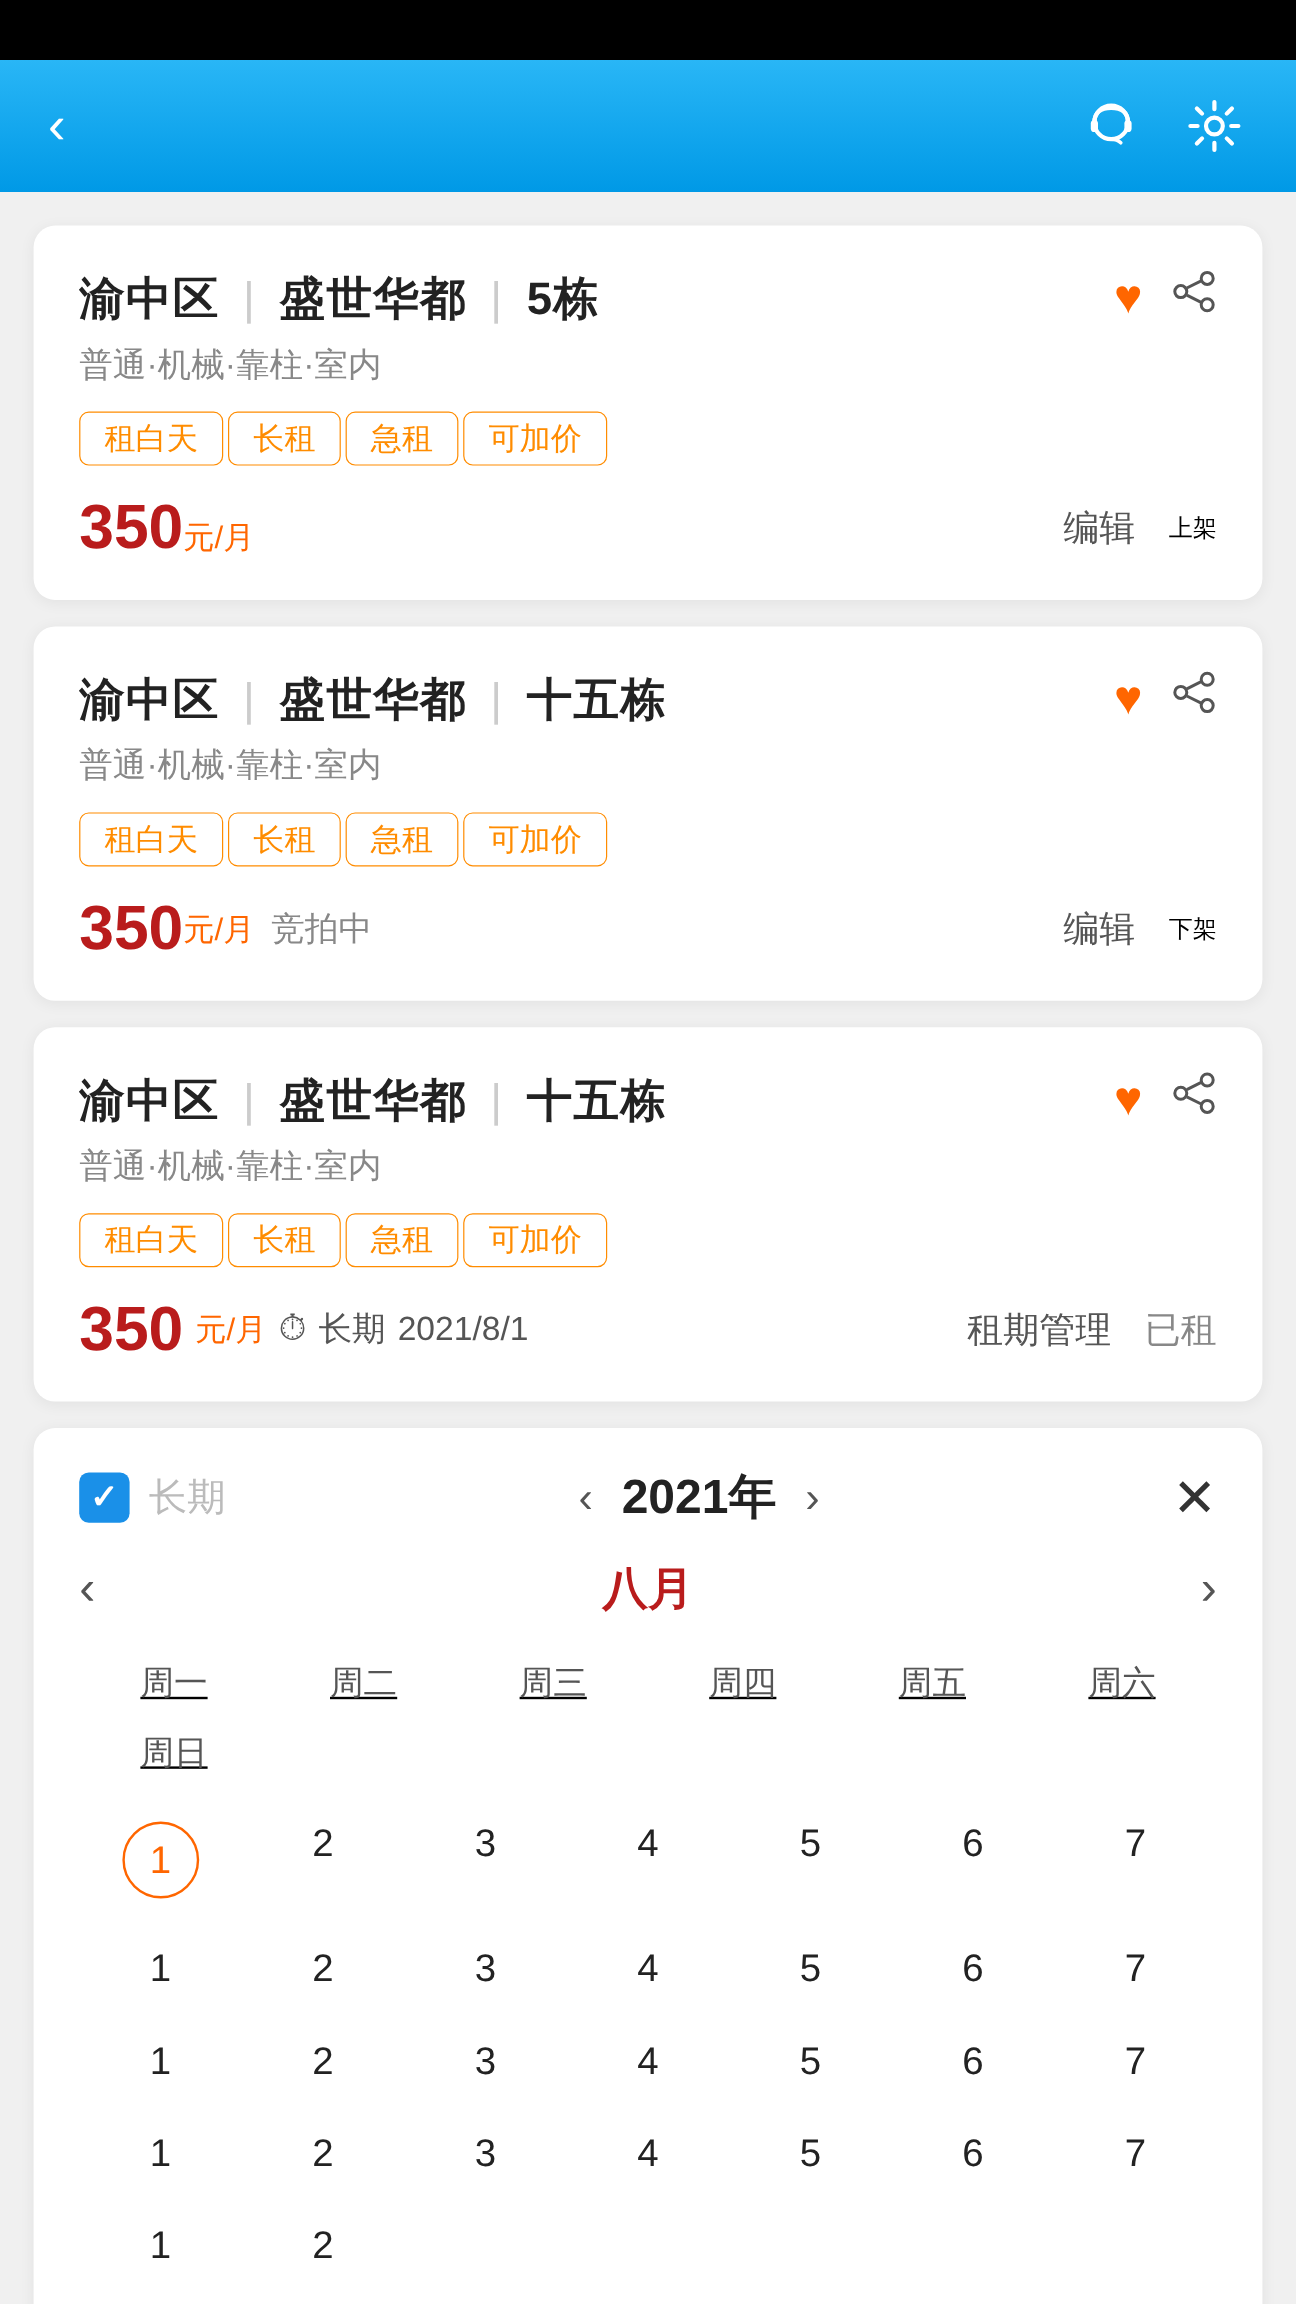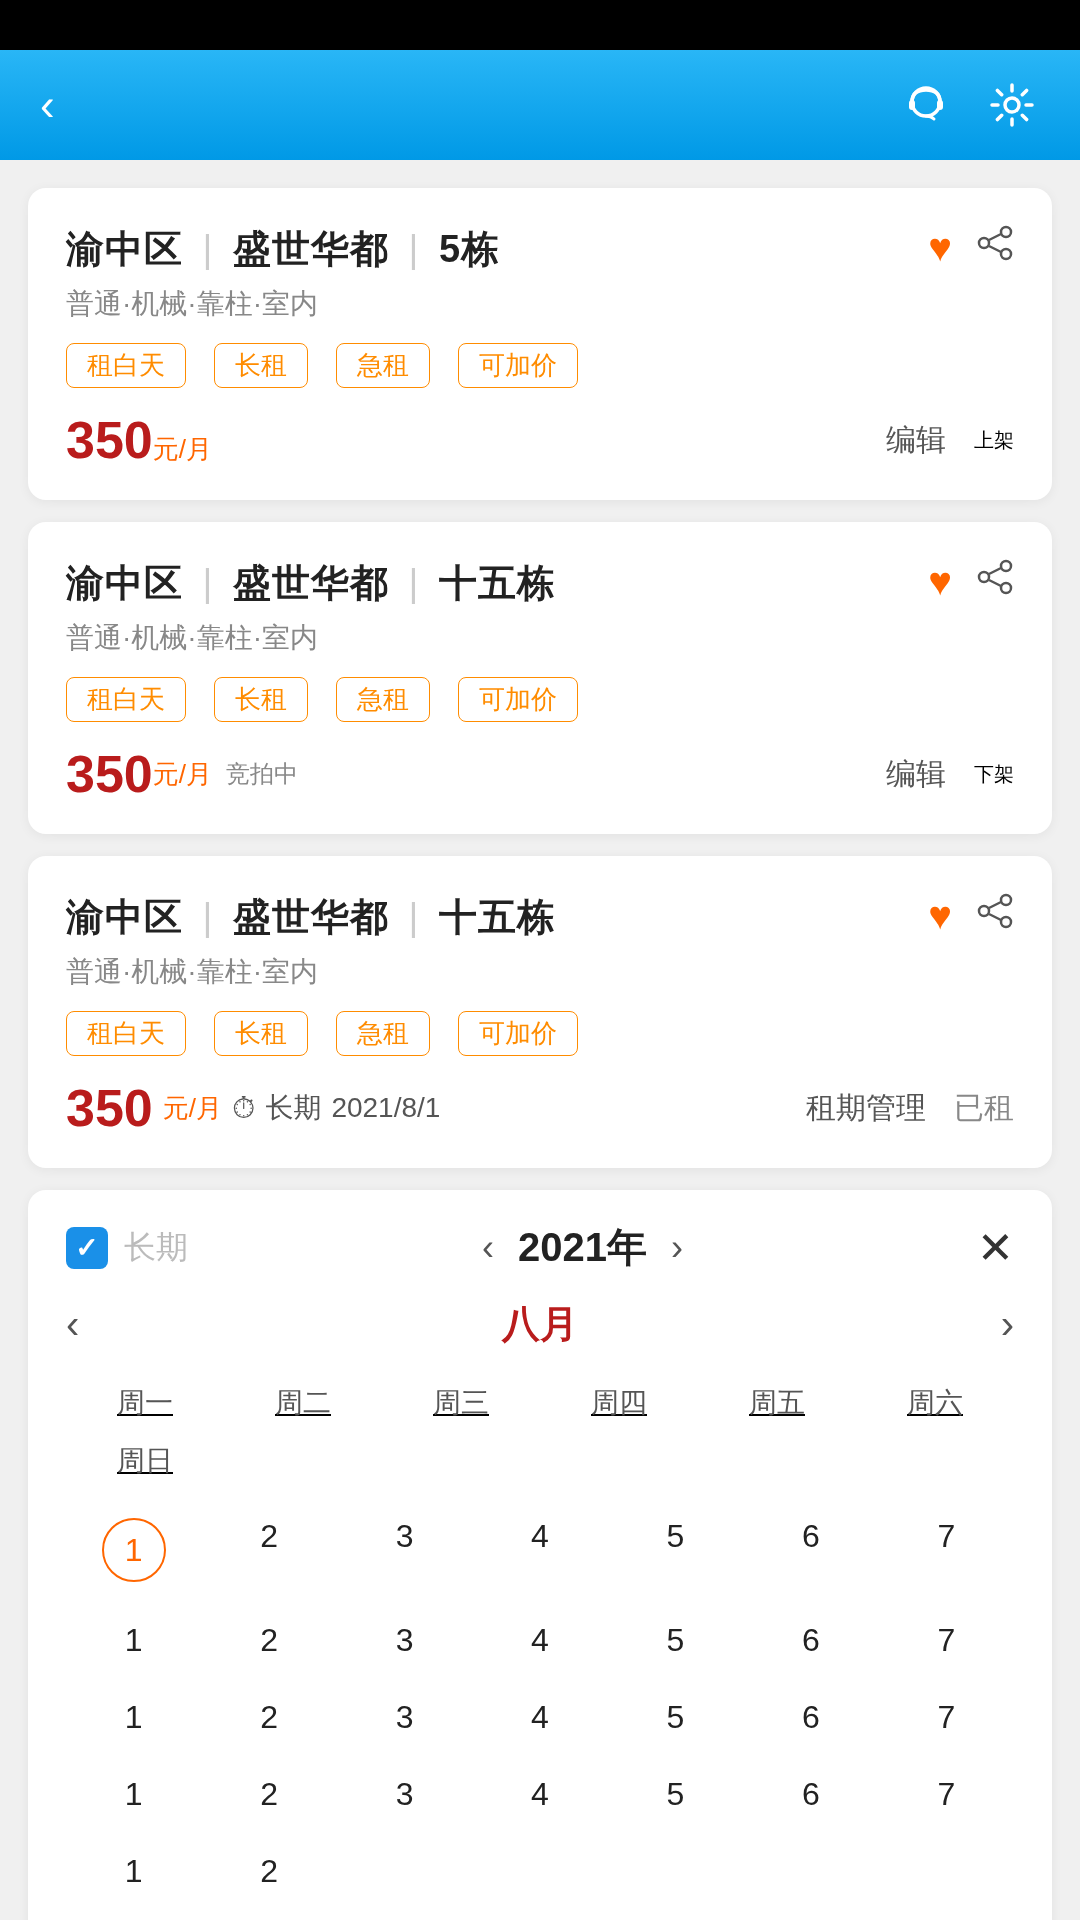--- a/index.html
+++ b/index.html
@@ -91,21 +91,21 @@
     }
     .heart-icon { color: #ff6600; font-size: 40px; cursor: pointer; }
     .share-icon { color: #555; font-size: 38px; cursor: pointer; }
     .card-subtitle {
       font-size: 28px;
       color: #888;
       margin-bottom: 20px;
     }
     .tags {
       display: flex;
-      gap: 28px;
+      gap: 4px;
       margin-bottom: 22px;
       flex-wrap: wrap;
       align-items: center;
     }
     .tag {
       border: 1.5px solid #ff8c00;
       color: #ff8c00;
       border-radius: 8px;
       padding: 4px 20px;
       font-size: 26px;
@@ -134,21 +134,21 @@
       font-size: 30px;
       color: #555;
       cursor: pointer;
     }
     .action-status {
       font-size: 20px;
       color: #000000;
       cursor: pointer;
     }
     .auction-badge {
-      font-size: 24px;
+      font-size: 28px;
       color: #888;
       margin-left: 14px;
     }
     .rented-badge {
       font-size: 30px;
       color: #888;
     }
     .clock-info {
       display: flex;
       align-items: center;

